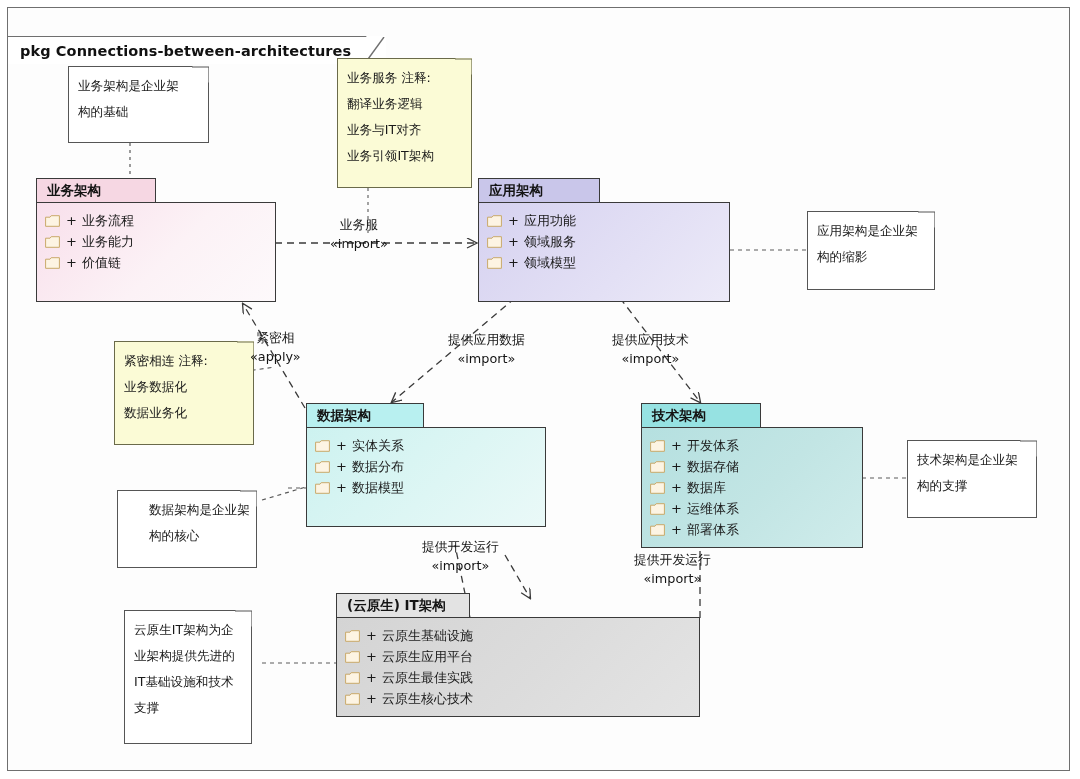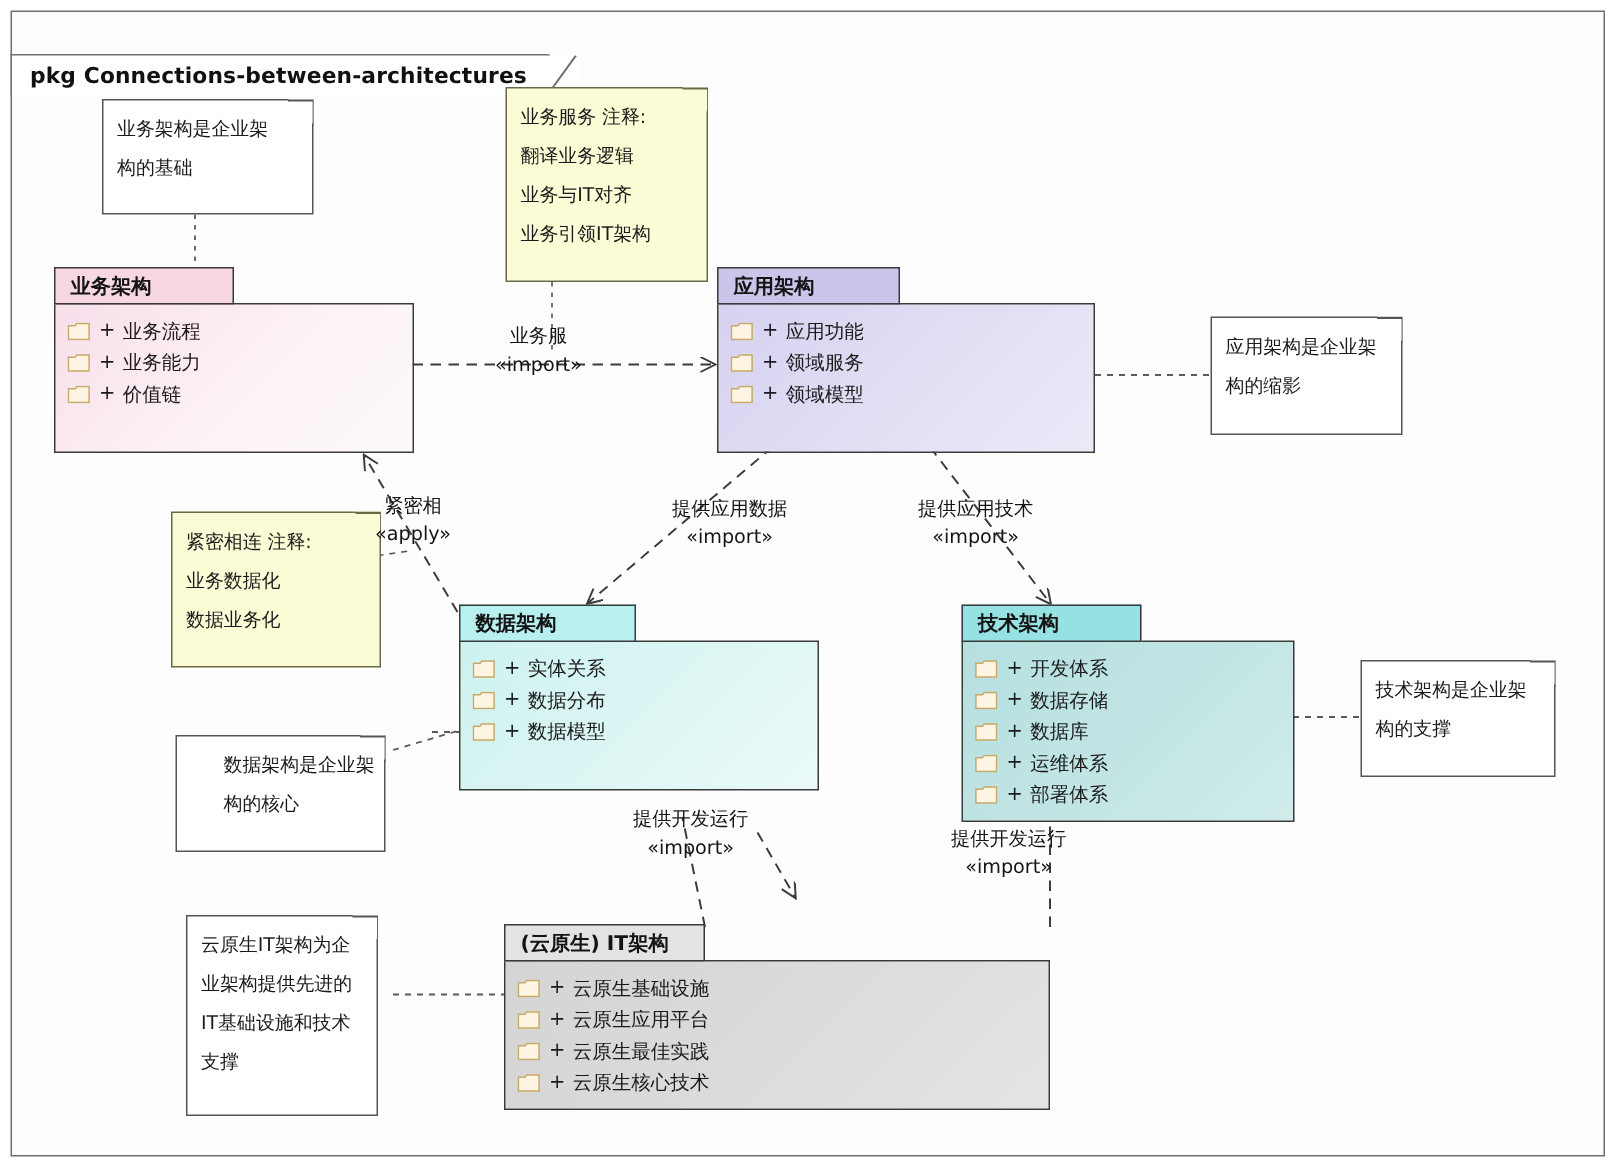--- a/index.html
+++ b/index.html
@@ -352,21 +352,21 @@
       <div class="pkg-item">
         <svg class="folder-ico" viewBox="0 0 15 12">
           <path d="M0.6,2.2 L5,2.2 L6.2,0.7 L14.4,0.7 L14.4,11.3 L0.6,11.3 Z" fill="#fdf4e3" stroke="#c9a96a" stroke-width="1"></path>
         </svg>
         <span class="plus">+</span>
         <span>部署体系</span>
       </div>
     </div>
   </div>
 
-  <div class="pkg" style="left:336px; top:616px; width:312px; height:124px;">
+  <div class="pkg" style="left:336px; top:593px; width:312px; height:124px;">
     <div class="pkg-tab" style="width:134px; background:#e3e3e3;">
       <span>(云原生) IT架构</span>
     </div>
     <div class="pkg-body" style="width:364px; height:100px; background:linear-gradient(135deg,#d4d4d4 0%,#dcdcdc 55%,#e4e4e4 100%);">
       <div class="pkg-item">
         <svg class="folder-ico" viewBox="0 0 15 12">
           <path d="M0.6,2.2 L5,2.2 L6.2,0.7 L14.4,0.7 L14.4,11.3 L0.6,11.3 Z" fill="#fdf4e3" stroke="#c9a96a" stroke-width="1"></path>
         </svg>
         <span class="plus">+</span>
         <span>云原生基础设施</span>

